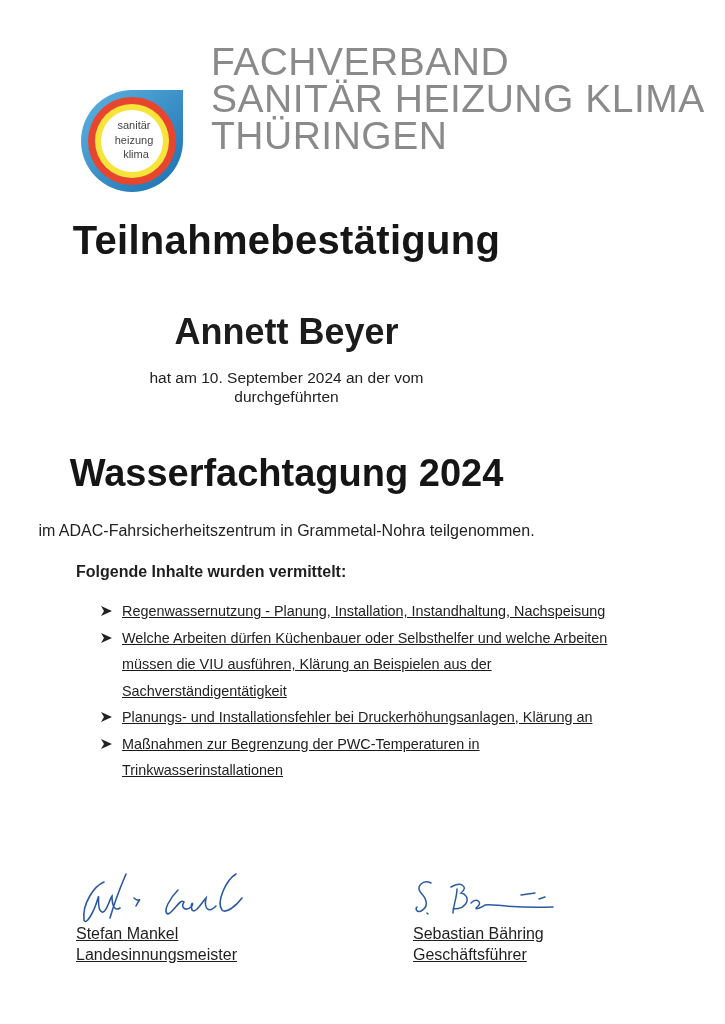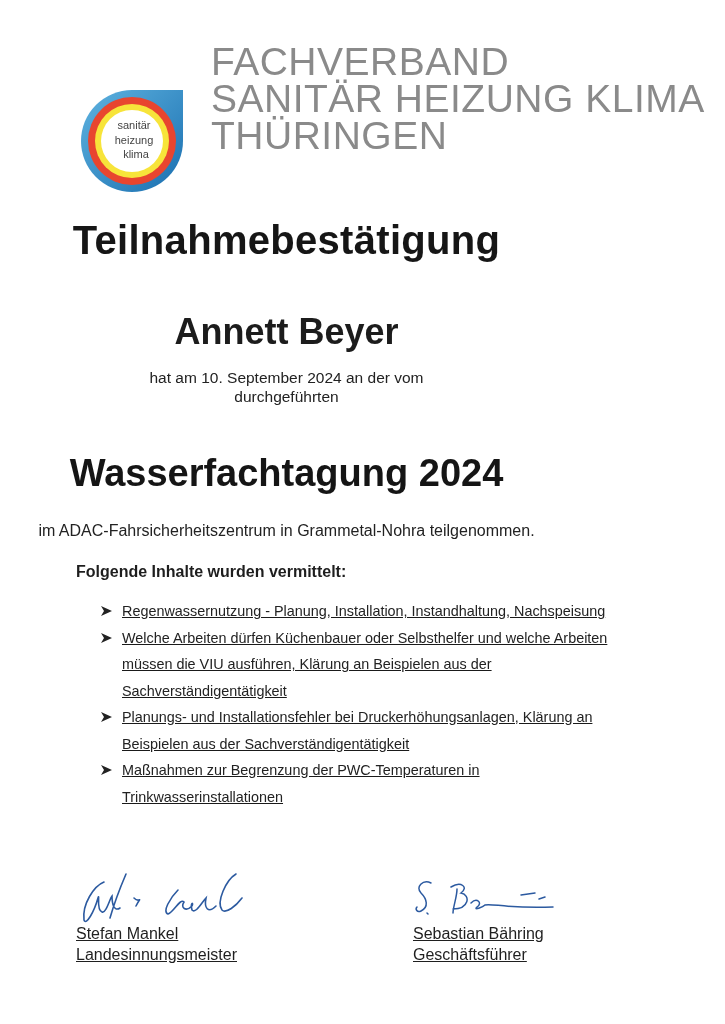--- a/index.html
+++ b/index.html
@@ -91,21 +91,20 @@
       </svg>
     <div>Welche Arbeiten dürfen Küchenbauer oder Selbsthelfer und welche Arbeiten</div>
     <div>müssen die VIU ausführen, Klärung an Beispielen aus der</div>
     <div>Sachverständigentätigkeit</div>
   </li>
   <li>
     <svg class="arrow" viewBox="0 0 13 12">
         <path d="M1 1 L12 6 L1 11 L4 6 Z" fill="#222"></path>
       </svg>
     <div>Planungs- und Installationsfehler bei Druckerhöhungsanlagen, Klärung an</div>
-    <div>Beispielen aus der Sachverständigentätigkeit</div>
   </li>
   <li>
     <svg class="arrow" viewBox="0 0 13 12">
         <path d="M1 1 L12 6 L1 11 L4 6 Z" fill="#222"></path>
       </svg>
     <div>Maßnahmen zur Begrenzung der PWC-Temperaturen in</div>
     <div>Trinkwasserinstallationen</div>
   </li>
 </ul>
 

